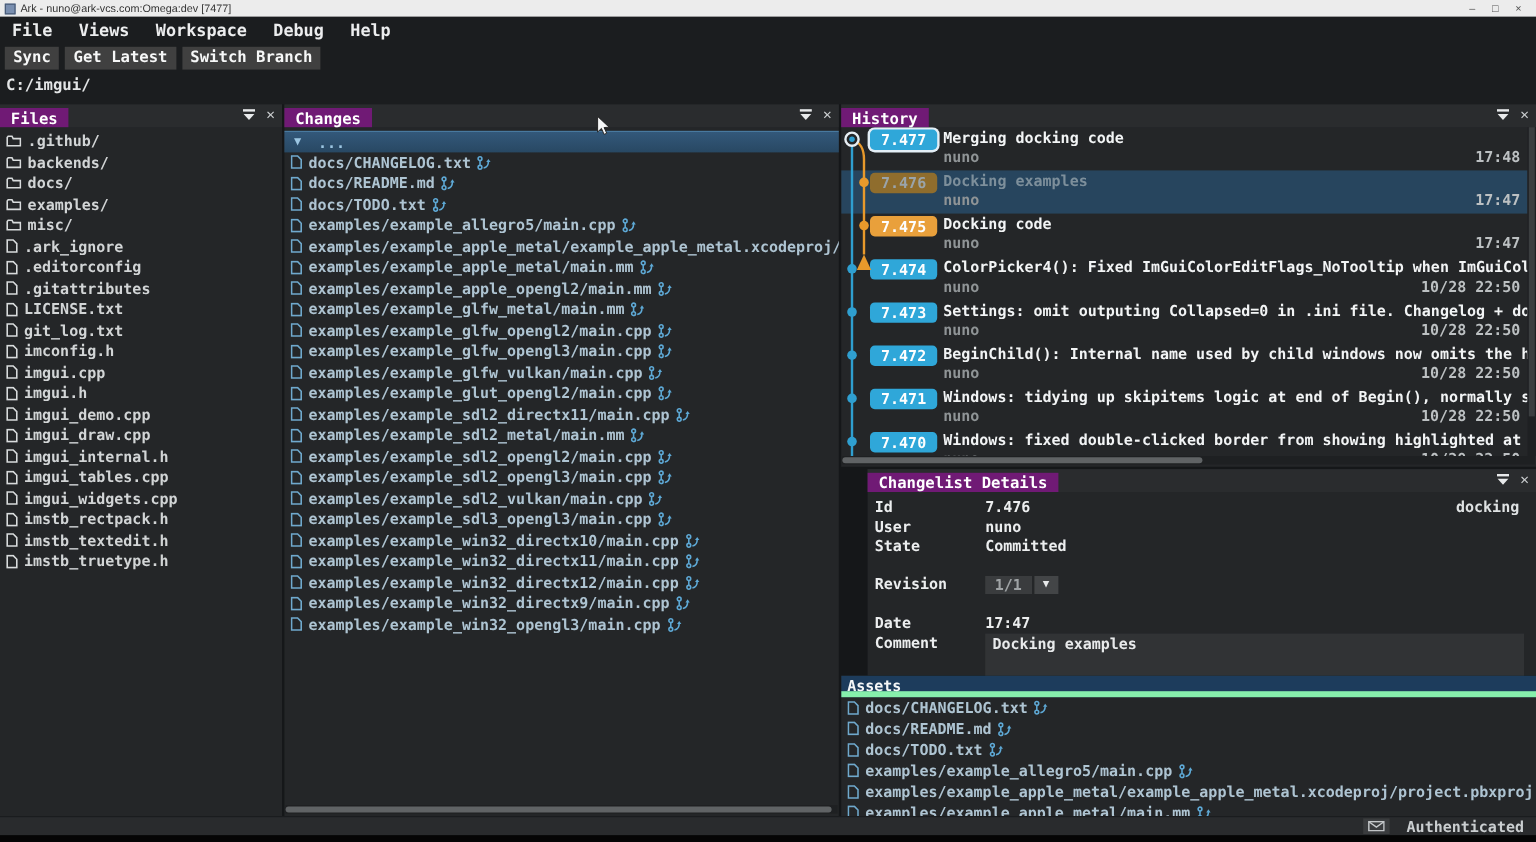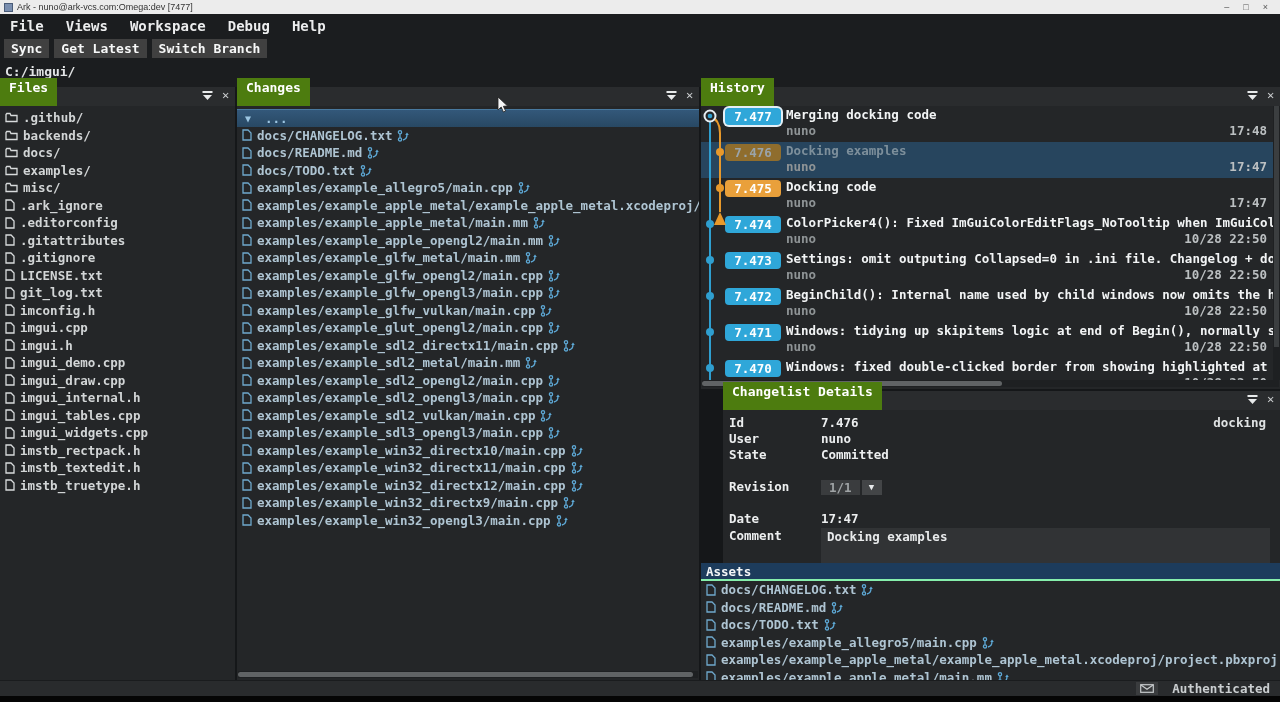--- a/index.html
+++ b/index.html
@@ -20,22 +20,22 @@
   .menubar .menu-item { color:#ecedee; font-size:14px; cursor:default;text-align:right; }
   .toolbar { display:flex; gap:5px; padding:3px 4px; }
   .toolbar .tbtn { background:#404040; color:#f7f8f8; font-size:13px; font-weight:bold;
                    font-family:inherit; border:none; padding:2px 7px; line-height:15px; }
   .pathbar { color:#e3e5e6; font-size:13px; padding:3px 5px 5px 5px; }
 
   
   .main { position:absolute; top:73px; left:0; right:0; bottom:22px; background:#151719; }
   .panel { position:absolute; background:#242628; }
   .phead { height:19px; background:#2a2c2e; display:flex; align-items:stretch; position:relative; }
-  .ptab { background:#4d7c0f; color:#fff; font-size:13px; padding:1px 9px 0 9px; align-self:flex-end;
-          height:28px; line-height:18px; }
+  .ptab { background:#701a75; color:#fff; font-size:13px; padding:1px 9px 0 9px; align-self:flex-end;
+          height:16px; line-height:18px; }
   .phead .hicons { position:absolute; right:3px; top:2px; display:flex; gap:5px; align-items:center; }
   .hicon { width:13px; height:13px; display:flex; align-items:center; justify-content:center; }
   .close-x { color:#cdd0d2; font-size:12px; line-height:13px; }
 
   .files-panel { left:0; top:0; width:235px; bottom:0; }
   .changes-panel { left:237px; top:0; width:462px; bottom:0; }
   .history-panel { left:701px; top:0; right:0; height:302px; }
   .details-panel { left:723px; top:304px; right:0; height:172px; }
   .assets-panel  { left:701px; top:476px; right:0; bottom:0; overflow:hidden; }
 
@@ -82,21 +82,21 @@
   .dbranch { position:absolute; right:8px; top:0; color:#dfe2e3; }
   .rev-wrap { display:flex; gap:2px; align-items:center; }
   .rev-box { background:#3a3c3e; color:#9fa3a5; padding:0 8px; line-height:15px; }
   .rev-btn { background:#434547; width:20px; height:15px; display:flex; align-items:center; justify-content:center; }
   .rev-btn .tri { color:#e8eaeb; font-size:9px; }
   .drow.comment-row { margin-top:1px; }
   .comment-box { background:#313335; flex:1; height:62px; padding:1px 6px; color:#e8eaeb; margin-right:4px; }
 
   
   .assets-head { height:18px; background:#1d3c5c; color:#f4f6f7; font-size:12.5px; line-height:18px;
-                 padding-left:5px; border-bottom:2px solid #86efac; }
+                 padding-left:5px; border-bottom:5px solid #86efac; }
 
   
   .statusbar { position:absolute; left:0; right:0; bottom:6px; height:16px; background:#292b2d;
                border-top:1px solid #1a1c1e; display:flex; justify-content:flex-end; align-items:center; gap:14px; padding-right:10px; }
   .mail-btn { width:22px; height:13px; background:#3a3c3e; display:flex; align-items:center; justify-content:center; }
   .status-text { color:#caced0; font-size:12.5px; }
   .bottomstrip { position:absolute; left:0; right:0; bottom:0; height:6px; background:#050505; }
 
   .cursor { position:absolute; left:497px; top:96px; z-index:50; pointer-events:none; }
 </style>
@@ -198,27 +198,20 @@
               <path d="M1 1 L6 1 L9 4 L9 11 L1 11 Z" fill="none" stroke="#d8dbdc" stroke-width="1.3"></path>
             </svg>
             <span class="fname">.editorconfig</span>
           </div>
           <div class="frow type-file">
 
             <svg class="doc-ic" width="10" height="12" viewBox="0 0 10 12">
               <path d="M1 1 L6 1 L9 4 L9 11 L1 11 Z" fill="none" stroke="#d8dbdc" stroke-width="1.3"></path>
             </svg>
             <span class="fname">.gitattributes</span>
-          </div>
-          <div class="frow type-file">
-
-            <svg class="doc-ic" width="10" height="12" viewBox="0 0 10 12">
-              <path d="M1 1 L6 1 L9 4 L9 11 L1 11 Z" fill="none" stroke="#d8dbdc" stroke-width="1.3"></path>
-            </svg>
-            <span class="fname">.gitignore</span>
           </div>
           <div class="frow type-file">
 
             <svg class="doc-ic" width="10" height="12" viewBox="0 0 10 12">
               <path d="M1 1 L6 1 L9 4 L9 11 L1 11 Z" fill="none" stroke="#d8dbdc" stroke-width="1.3"></path>
             </svg>
             <span class="fname">LICENSE.txt</span>
           </div>
           <div class="frow type-file">
 

